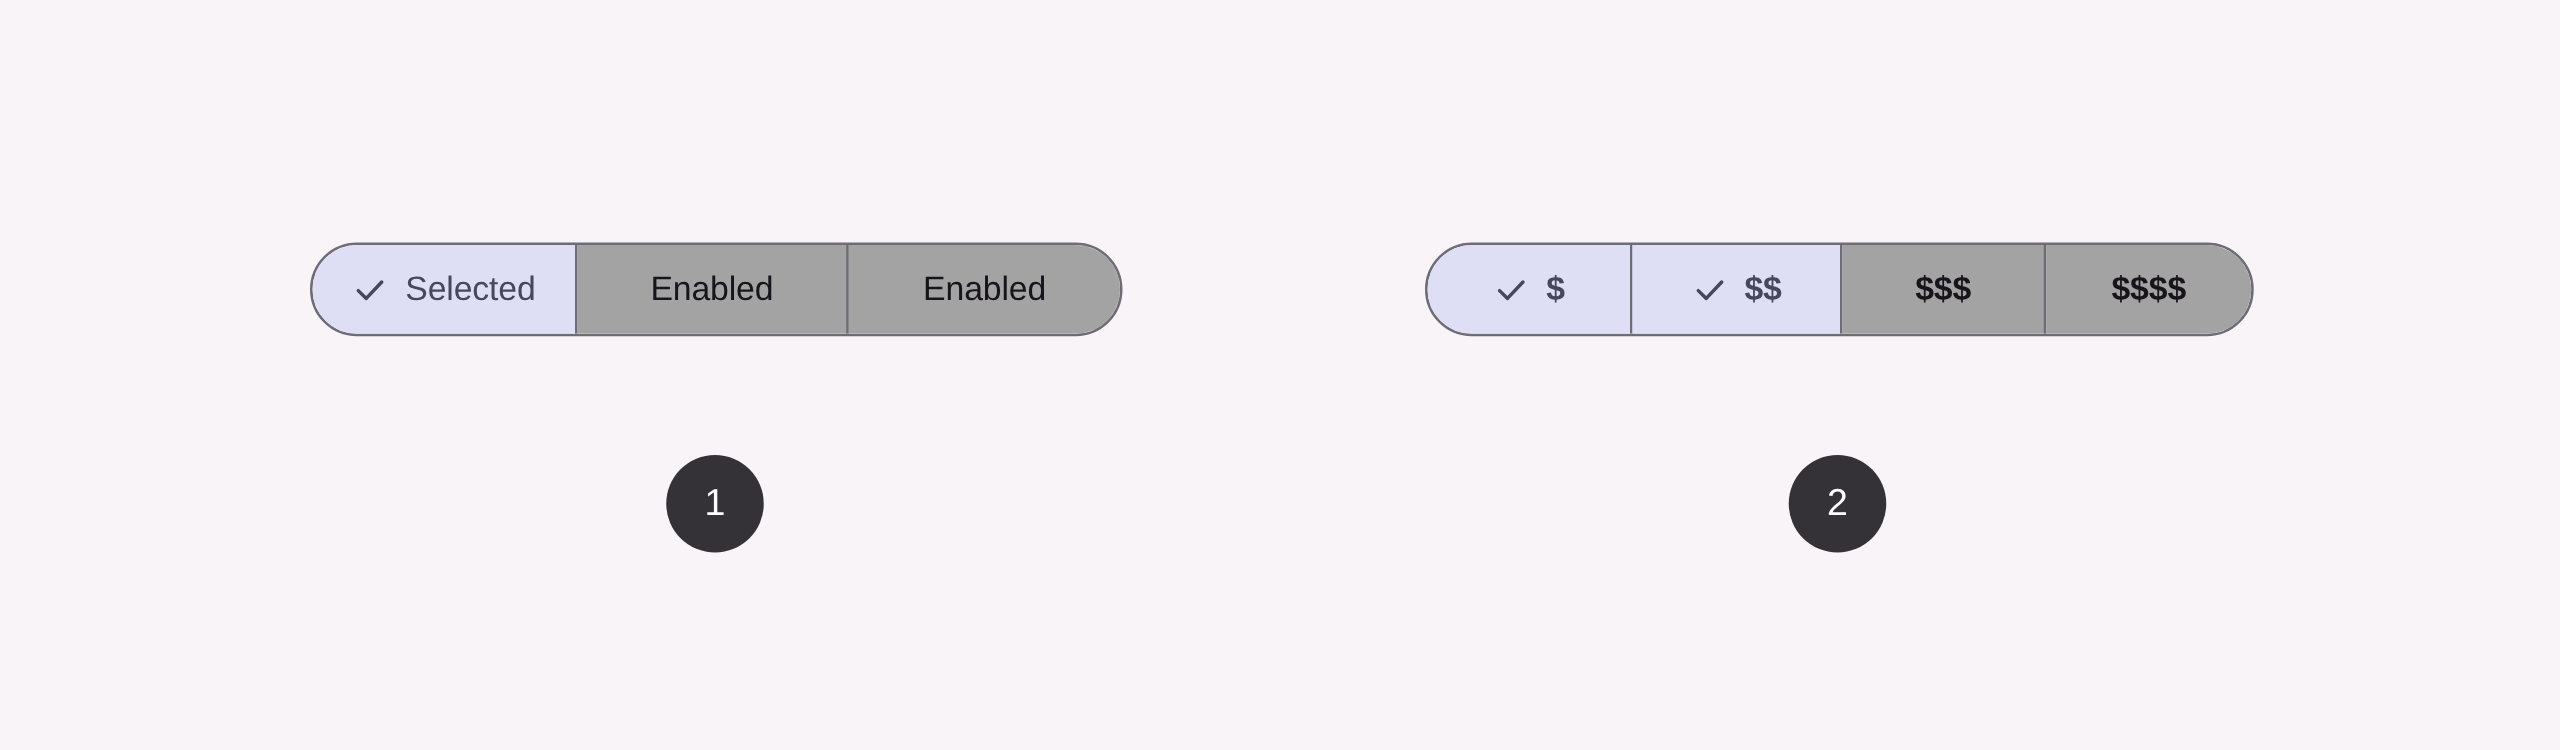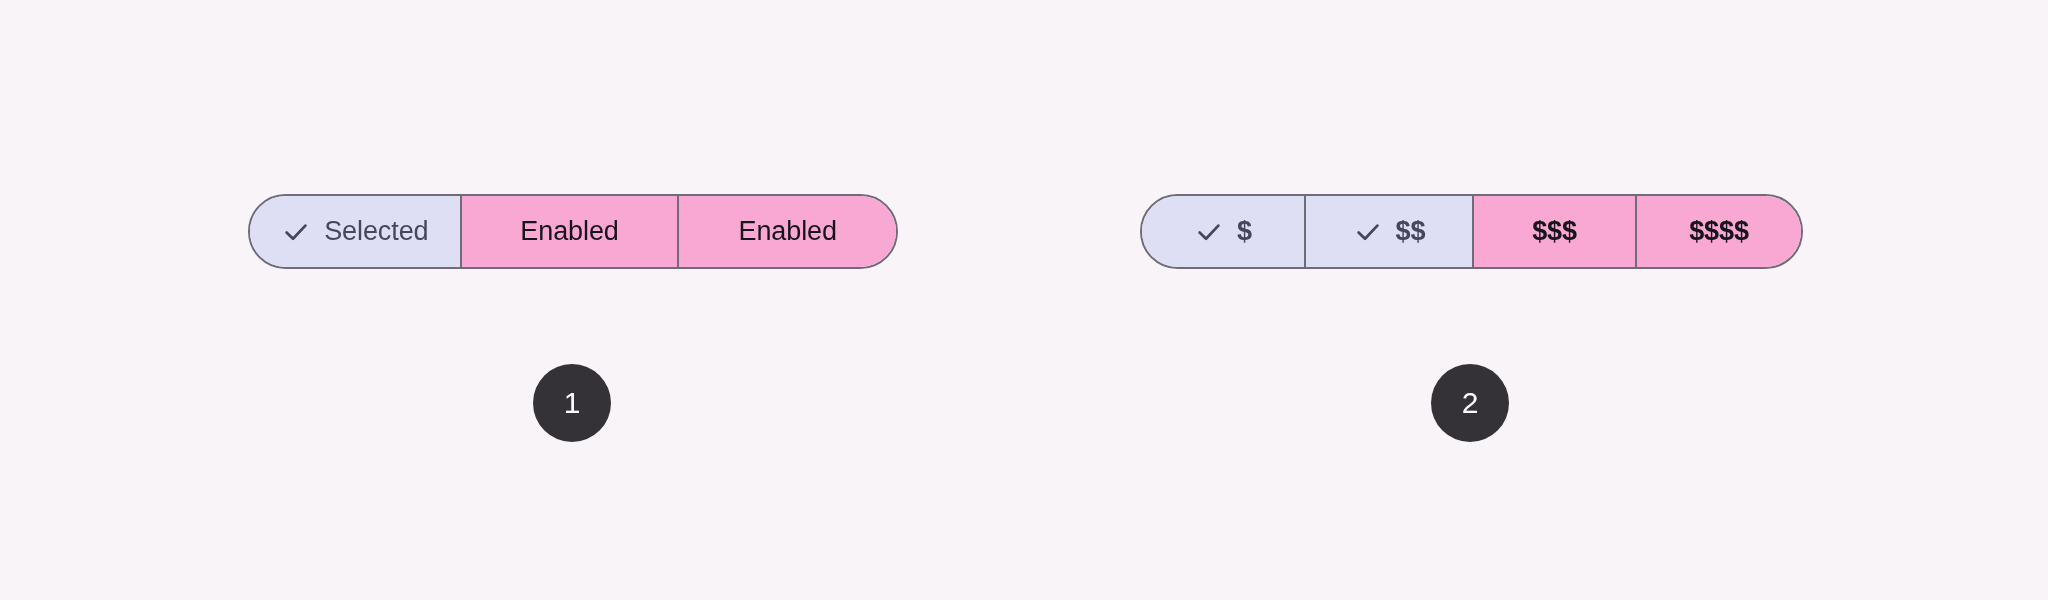--- a/index.html
+++ b/index.html
@@ -33,21 +33,21 @@
   }
 
   .seg {
     position: relative;
     display: flex;
     align-items: center;
     justify-content: center;
     gap: 13px;
     box-sizing: border-box;
     height: 100%;
-    background: #f9a8d4;
+    background: #a3a3a3;
     border-right: 2px solid #6f6b77;
     font-size: 27px;
     letter-spacing: -0.1px;
     color: #17151b;
     cursor: pointer;
     user-select: none;
     padding: 0 14px;
   }
   .seg:last-child {
     border-right: none;

